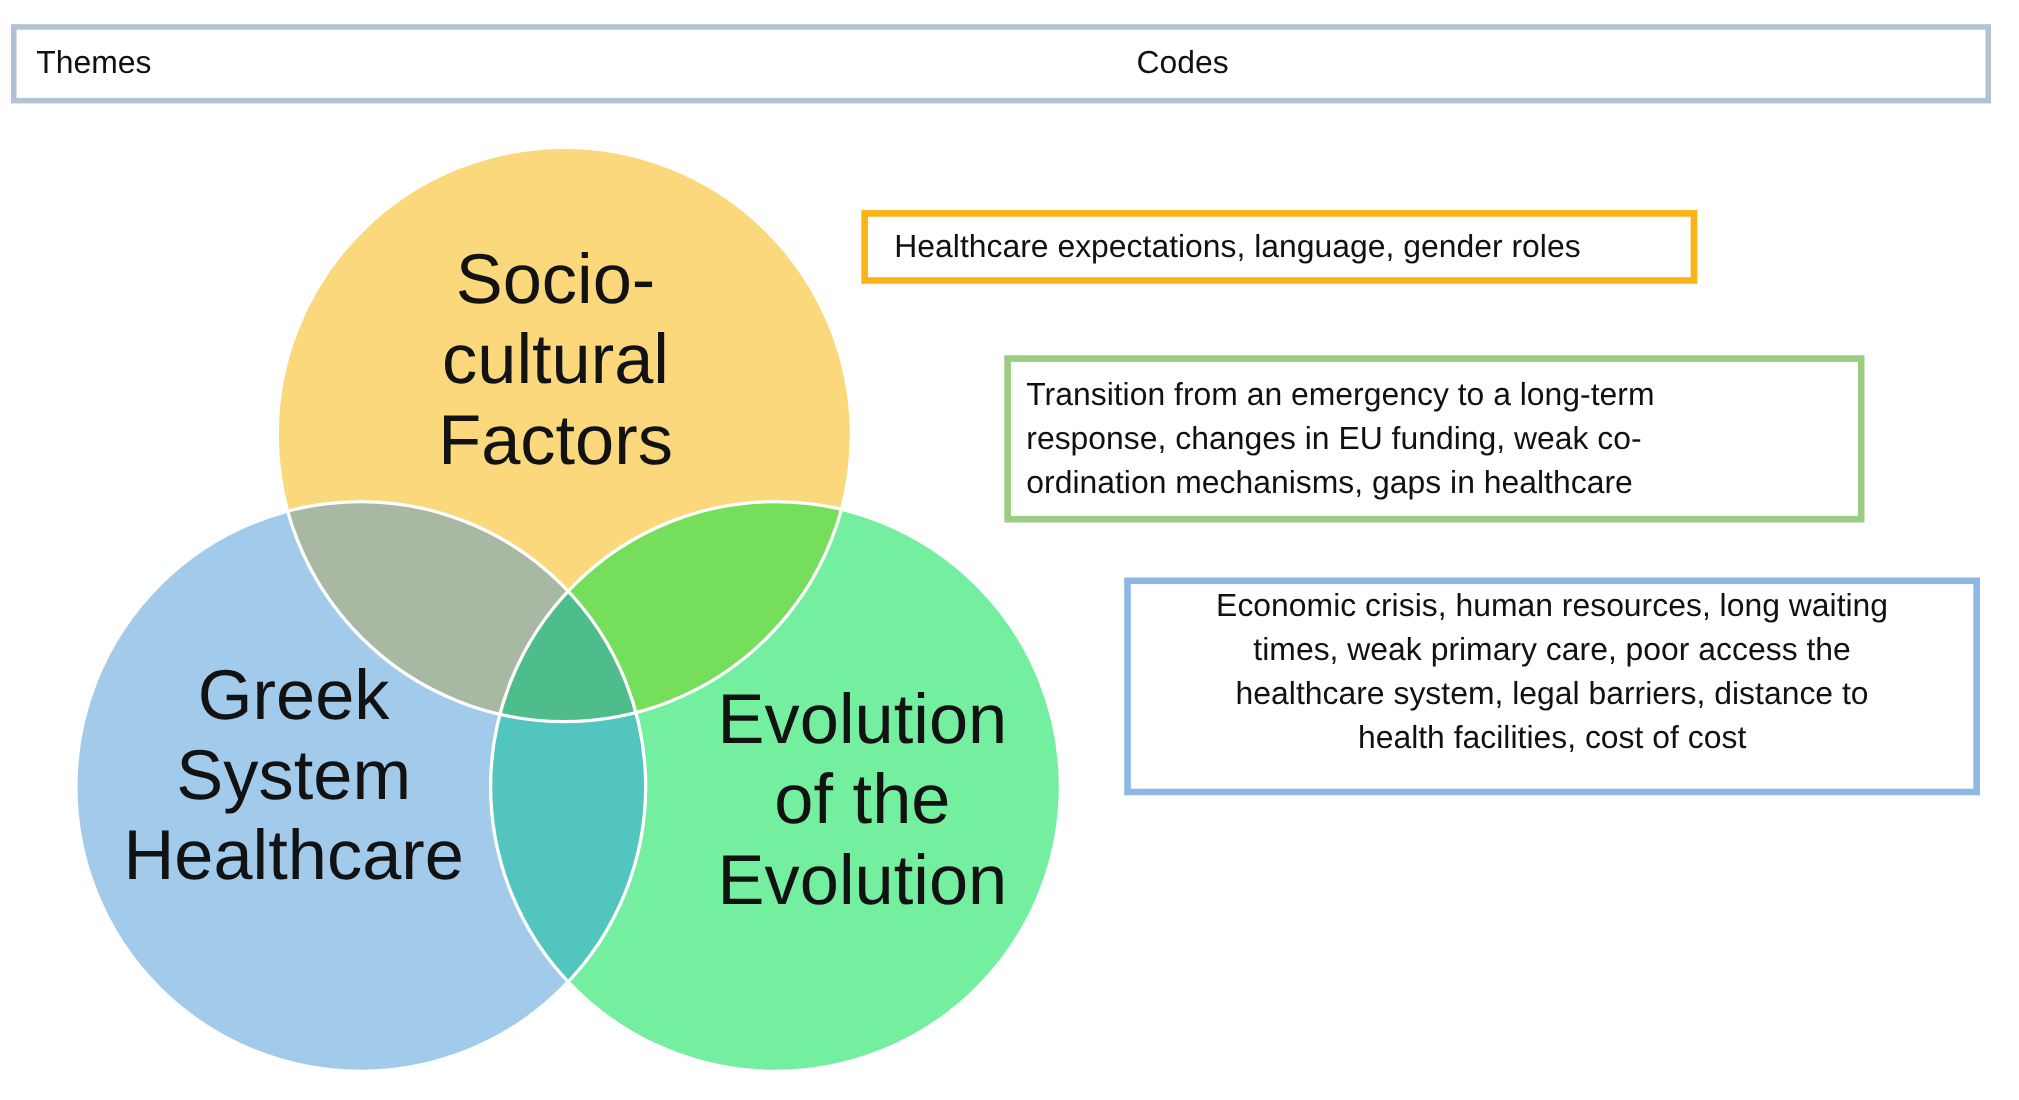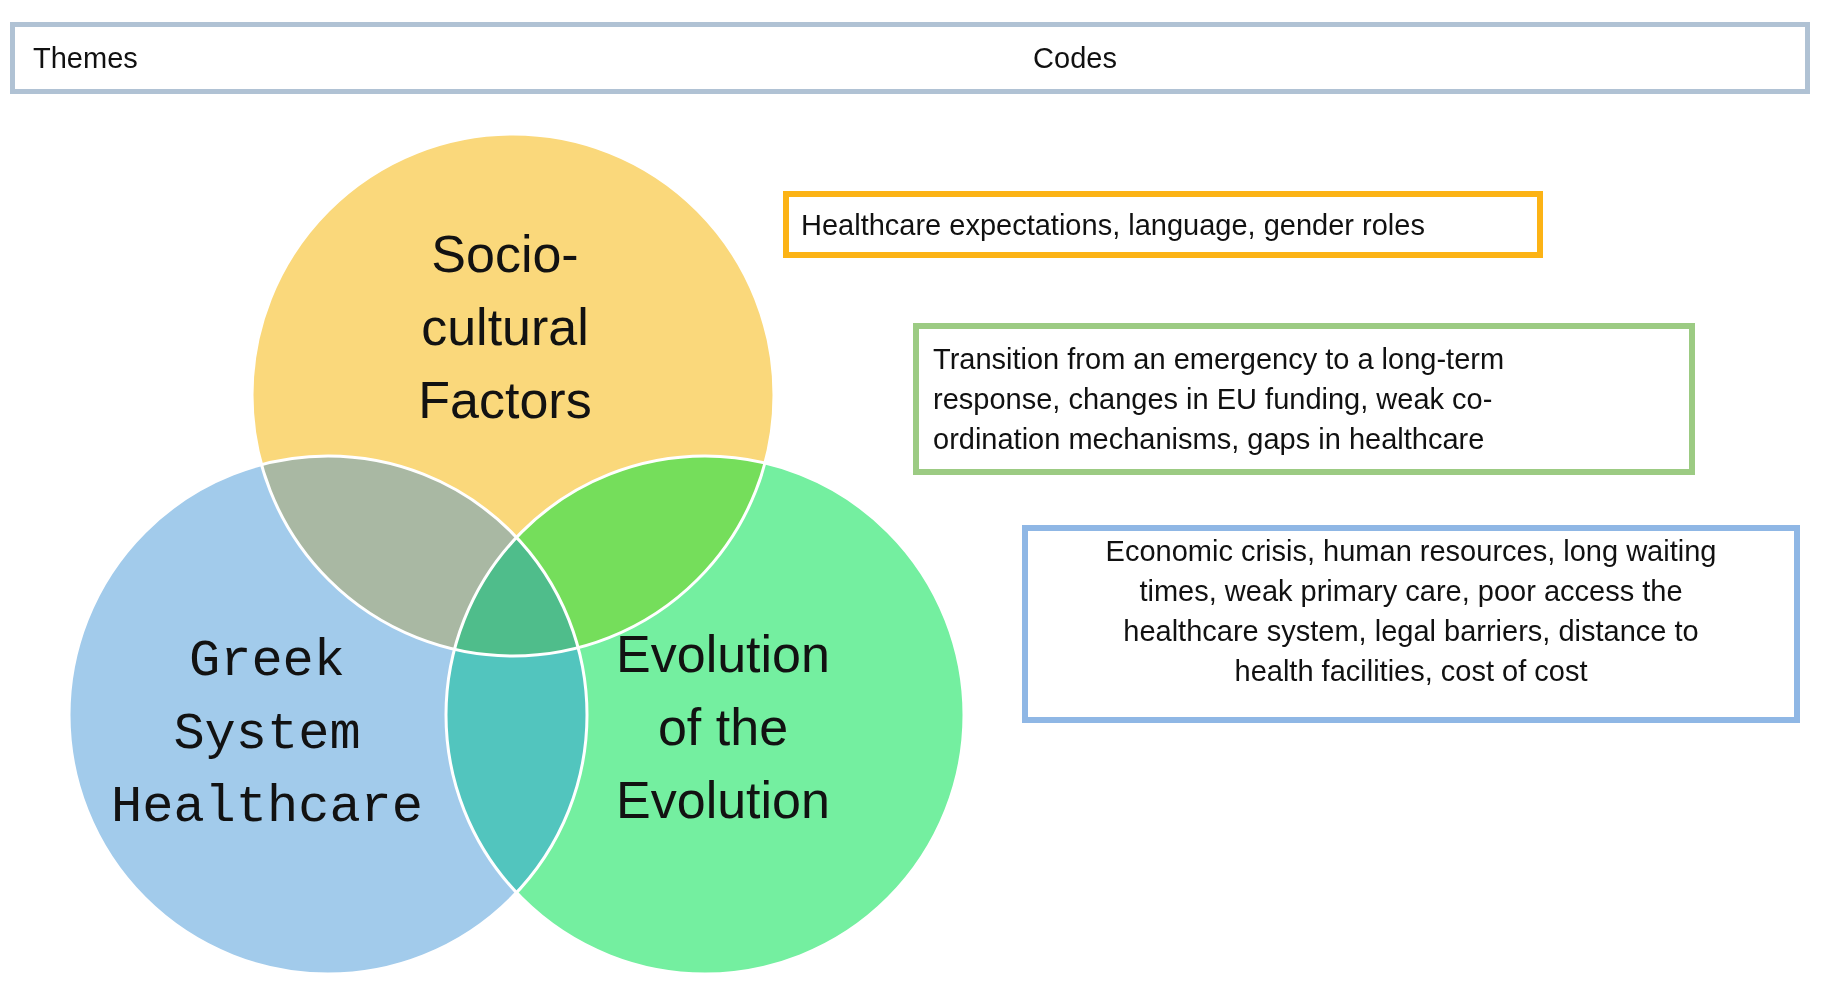--- a/index.html
+++ b/index.html
@@ -33,46 +33,46 @@
   .header-label.codes  { left: 1060px; transform: translate(-50%,-50%); text-align: center; }
 
   
   .venn-svg { position: absolute; left: 0; top: 0; }
 
   
   .venn-label {
     position: absolute;
     transform: translate(-50%,-50%);
     text-align: center;
-    font-size: 52px;
+    font-size: 64px;
     line-height: 73px;
     color: #121212;
     white-space: nowrap;
   }
   .venn-label span { display: block; }
   .venn-label.socio     { left: 505px; top: 327px; }
-  .venn-label.greek     { left: 267px; top: 734px; font-family: Liberation Mono, monospace; }
-  .venn-label.evolution { left: 723px; top: 727px; }
+  .venn-label.greek     { left: 267px; top: 705px; }
+  .venn-label.evolution { left: 784px; top: 727px; }
 
   
   .code-box {
     position: absolute;
     box-sizing: border-box;
     background: #ffffff;
     font-size: 29px;
     line-height: 40px;
     color: #111111;
   }
   .code-box div { white-space: nowrap; }
   .code-box.box-orange {
     left: 783px; top: 191px;
     width: 760px; height: 67px;
     border: 6px solid #FCB315;
     display: flex; align-items: center;
-    padding-left: 12px;
+    padding-left: 24px;
   }
   .code-box.box-green {
     left: 893px; top: 323px;
     width: 782px; height: 152px;
     border: 6px solid #9CCB83;
     padding: 10px 0 0 14px;
     text-align: left;
   }
   .code-box.box-blue {
     left: 1022px; top: 525px;

